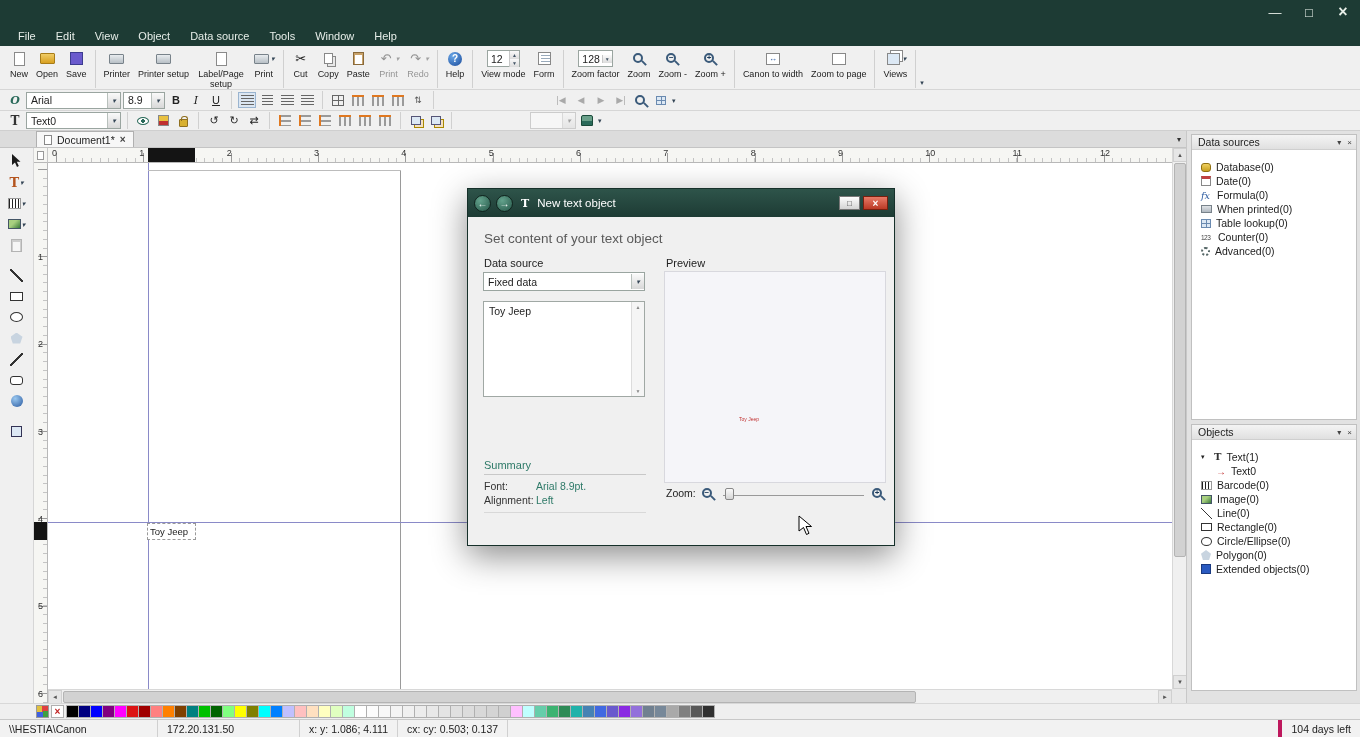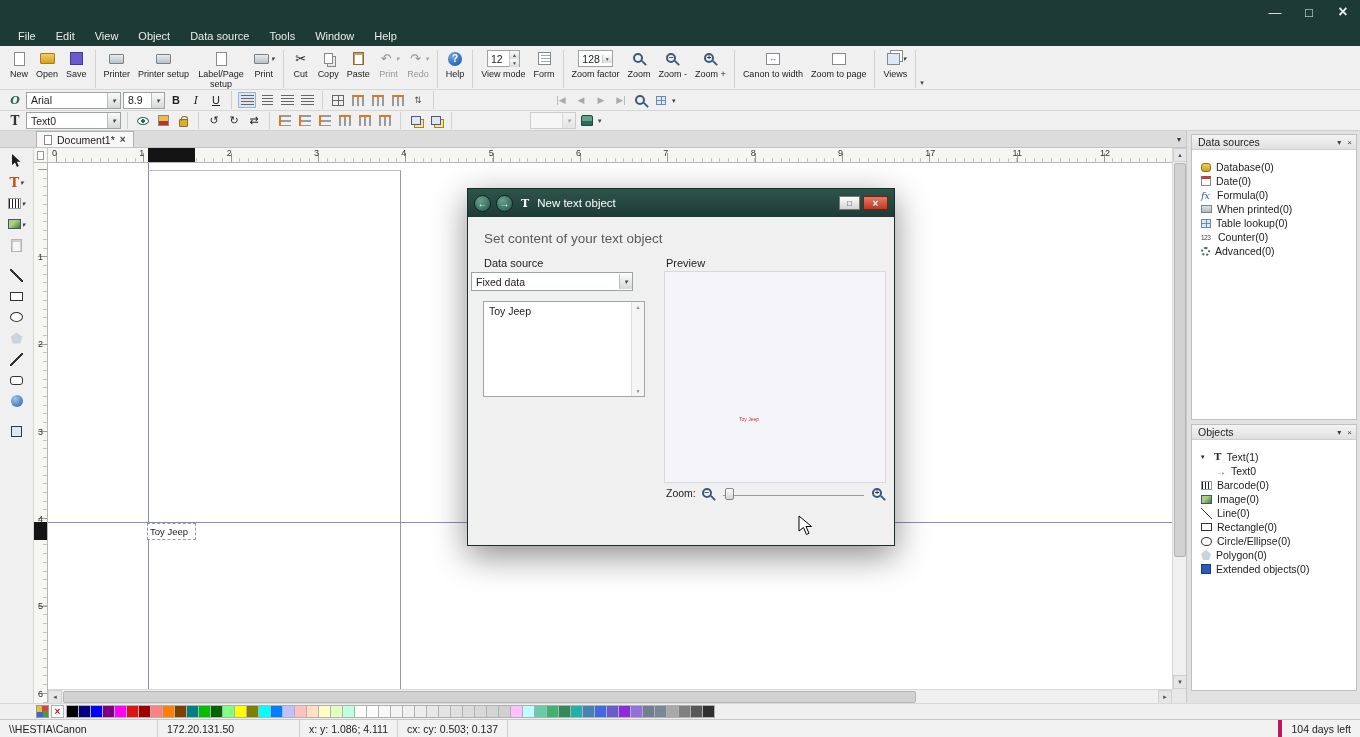--- a/index.html
+++ b/index.html
@@ -142,21 +142,21 @@
 .dlg{position:absolute;left:467px;top:188px;width:428px;height:358px;background:#f0f0f0;border:1px solid #16302a;box-shadow:0 10px 32px rgba(0,0,0,.45),0 0 0 1px rgba(255,255,255,.15);z-index:40}
 .dlg-tb{height:28px;background:linear-gradient(#2e544a,#1d3b34);display:flex;align-items:center;padding:0 6px;gap:5px}
 .navc{width:17px;height:17px;border-radius:50%;background:radial-gradient(circle at 35% 30%,#63a28c,#27584a);border:1px solid #10241e;color:#fff;font-size:10px;display:flex;align-items:center;justify-content:center}
 .dlg-ticon{color:#fff;font-family:"DejaVu Serif",serif;font-weight:bold;font-size:11px;margin-left:3px}
 .dlg-title{color:#fff;font-size:11.5px;margin-left:3px}
 .dlg-wb{width:21px;height:14px;border:1px solid #777;background:linear-gradient(#fdfdfd,#d4d4d4);display:flex;align-items:center;justify-content:center;font-size:8px;color:#333}
 .dlg-wb.close{background:linear-gradient(#e87a66,#bb3a26);border-color:#7a1f0e;color:#fff;width:25px;font-size:10px;font-weight:bold}
 .dlg-body{position:relative;height:329px}
 .dlg-head{position:absolute;left:16px;top:14px;font-size:13.5px;color:#5a5a5a}
 .lbl{position:absolute;font-size:11px;color:#222}
-.dcombo{position:absolute;left:3px;top:55px;width:162px;height:19px}
+.dcombo{position:absolute;left:15px;top:55px;width:162px;height:19px}
 .txtbox{position:absolute;left:15px;top:84px;width:162px;height:96px;background:#fff;border:1px solid #a0a8a4;font-size:10.5px;padding:3px 16px 3px 5px}
 .txtbox .sb{position:absolute;right:0;top:0;width:13px;height:100%;border-left:1px solid #dcdcdc;background:#f5f5f5;display:flex;flex-direction:column;justify-content:space-between;align-items:center;font-size:5px;color:#888;padding:2px 0}
 .summary{position:absolute;left:16px;top:242px;width:162px;border-bottom:1px solid #d8d8d8;padding-bottom:5px}
 .sum-title{color:#2e7a68;font-size:11px;padding-bottom:3px;border-bottom:1px solid #c8c8c8;margin-bottom:4px}
 .sum-row{display:flex;font-size:10.5px;height:14px;align-items:center}
 .sum-l{width:52px;color:#333}.sum-v{color:#2e7a68}
 .preview{position:absolute;left:196px;top:54px;width:222px;height:212px;background:#f5f5f9;border:1px solid #d8d8de}
 .prev-text{position:absolute;left:74px;top:145px;font-size:5px;color:#c23333;letter-spacing:0;line-height:1}
 .zoom-row{position:absolute;left:198px;top:268px;width:220px;height:16px;display:flex;align-items:center;gap:5px;font-size:10.5px;color:#222}
 .ztrack{flex:1;height:5px;border-bottom:1px solid #999;position:relative;margin:0 2px}
@@ -588,21 +588,21 @@
         <span class="hnum">0</span>
         <span class="hnum">1</span>
         <span class="hnum">2</span>
         <span class="hnum">3</span>
         <span class="hnum">4</span>
         <span class="hnum">5</span>
         <span class="hnum">6</span>
         <span class="hnum">7</span>
         <span class="hnum">8</span>
         <span class="hnum">9</span>
-        <span class="hnum">17</span>
+        <span class="hnum">10</span>
         <span class="hnum">11</span>
         <span class="hnum">12</span>
       </div>
   </div>
   <div class="vruler">
     <div class="vmark"></div>
     <div class="vnums">
         <span class="vnum">1</span>
         <span class="vnum">2</span>
         <span class="vnum">3</span>
@@ -809,20 +809,31 @@
             <i class="dd9">▾</i>
           </span>
         </span>
       <div class="txtbox">
         <span>Toy Jeep</span>
         <span class="sb">
             <span>▲</span>
             <span>▼</span>
           </span>
       </div>
+      <div class="summary">
+        <div class="sum-title">Summary</div>
+        <div class="sum-row">
+            <span class="sum-l">Font:</span>
+            <span class="sum-v">Arial 8.9pt.</span>
+          </div>
+        <div class="sum-row">
+            <span class="sum-l">Alignment:</span>
+            <span class="sum-v">Left</span>
+          </div>
+      </div>
       <span class="lbl" style="left:198px;top:40px">Preview</span>
       <div class="preview">
         <span class="prev-text">Toy Jeep</span>
       </div>
       <div class="zoom-row">
         <span>Zoom:</span>
         <span class="mag">
             <i>−</i>
           </span>
         <span class="ztrack">

